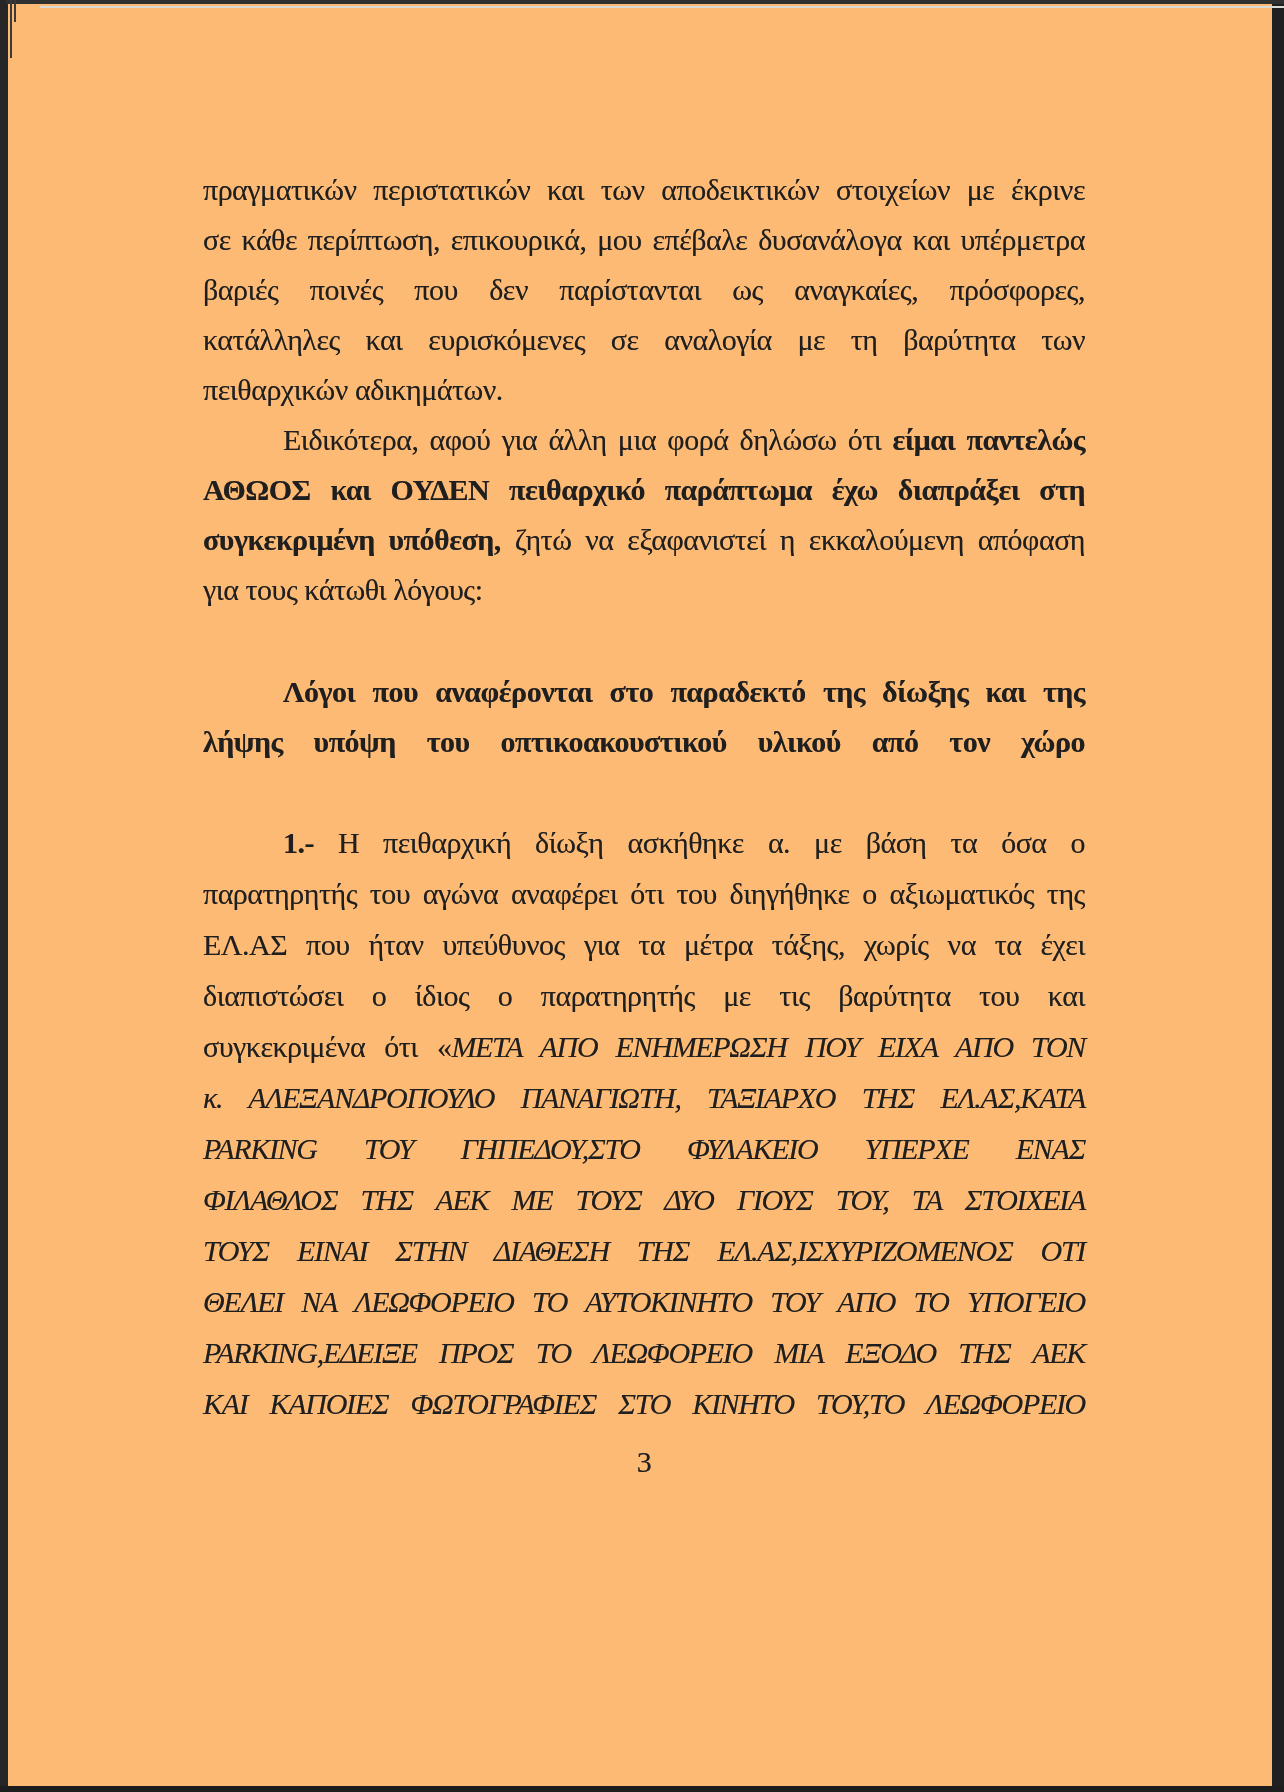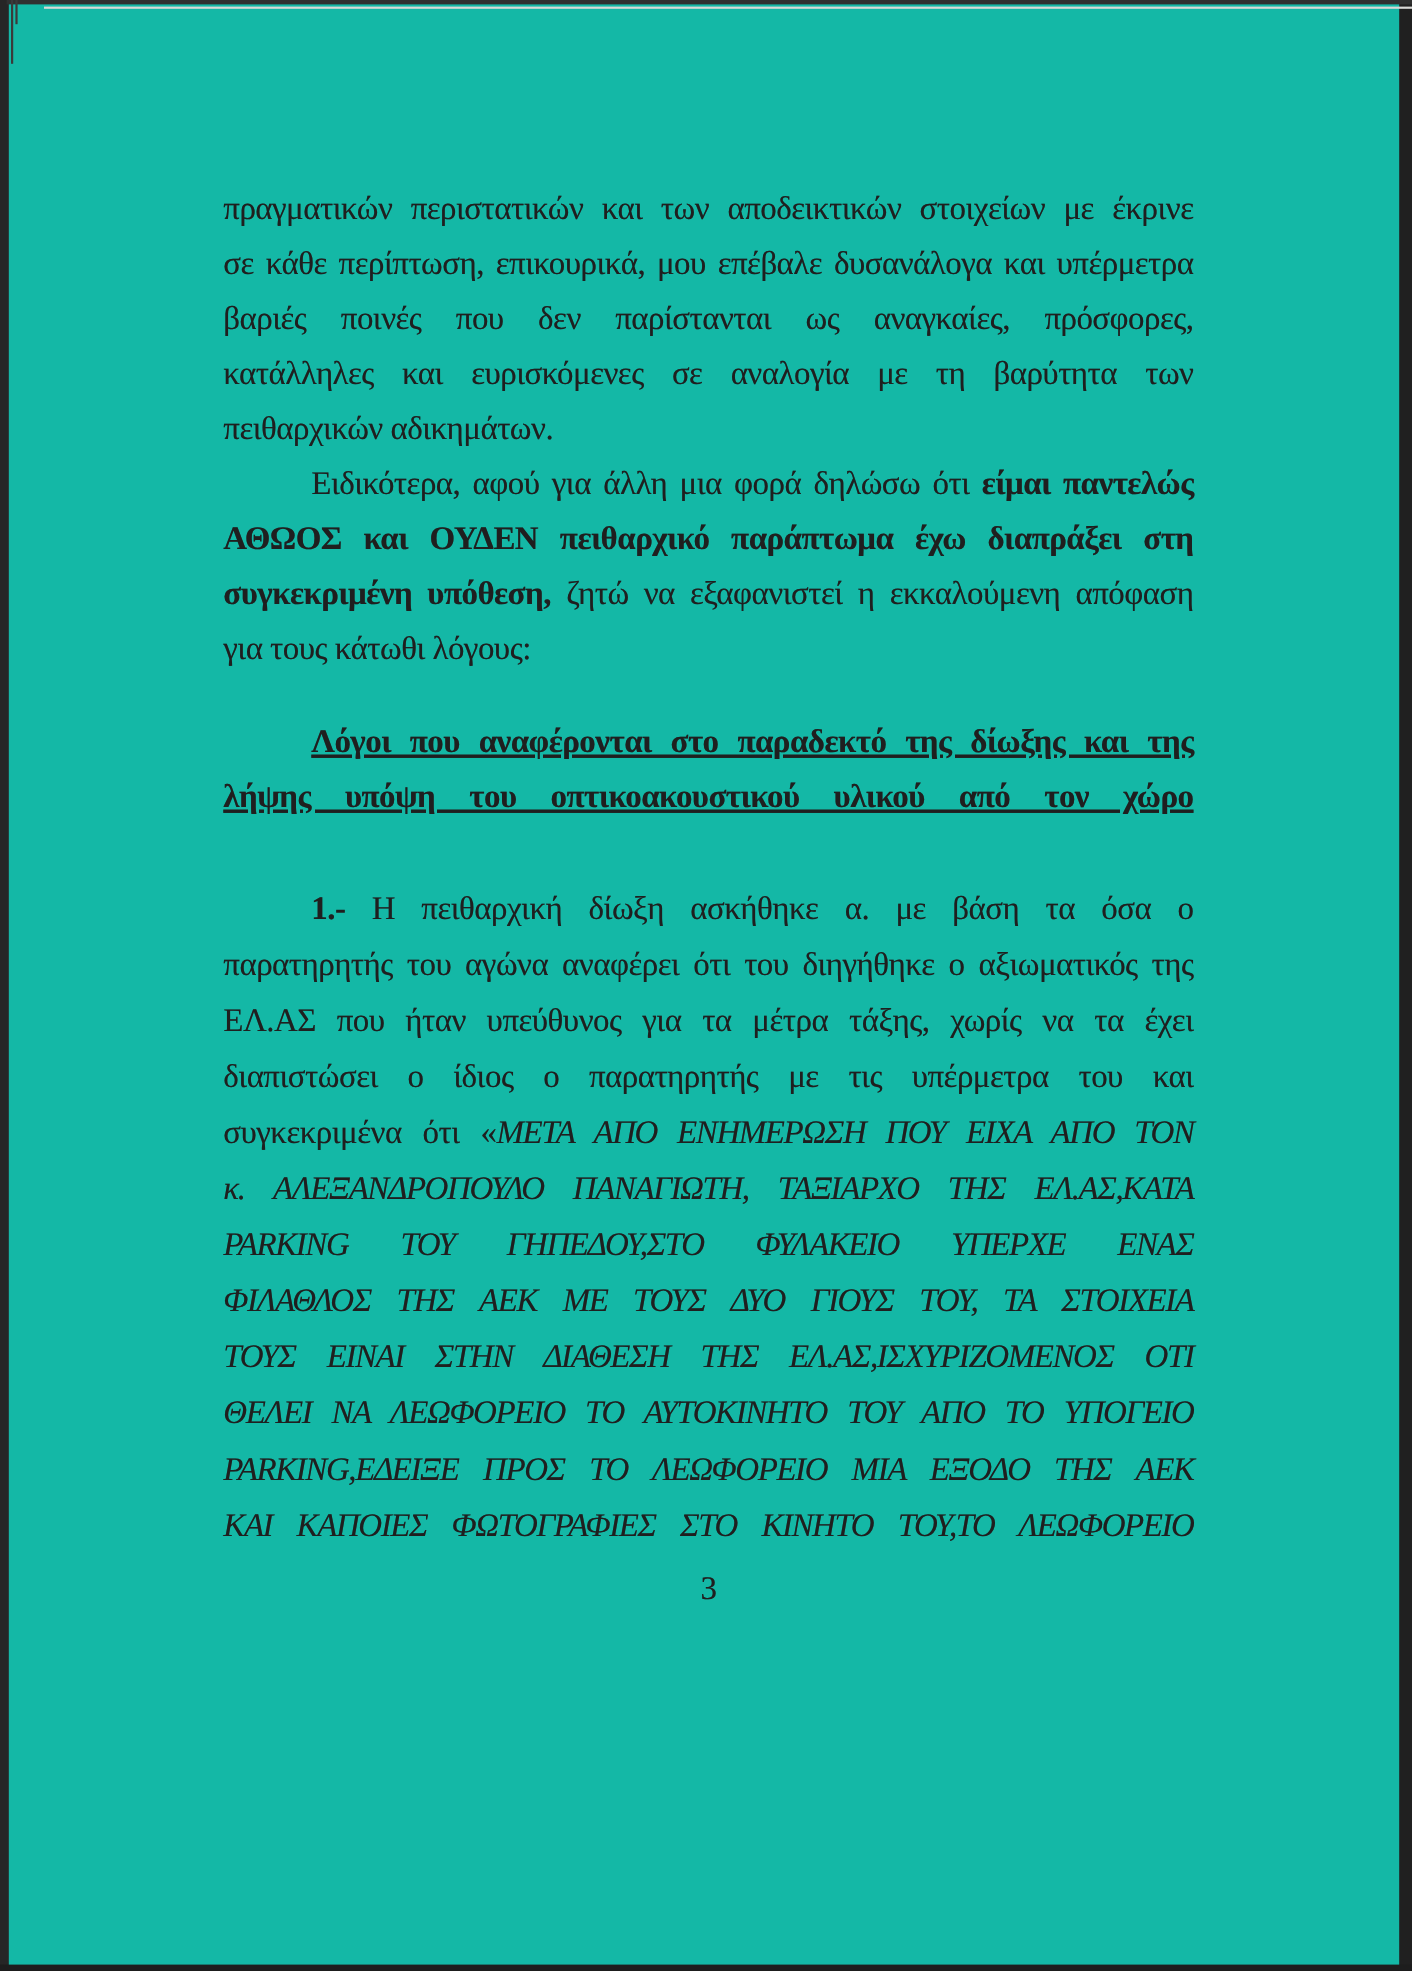--- a/index.html
+++ b/index.html
@@ -1,20 +1,20 @@
 <!DOCTYPE html>
 <html><head>
 <meta charset="utf-8">
 <style>
   html, body { margin: 0; padding: 0; background: #ffffff; }
   .page {
     position: relative;
     width: 1284px;
     height: 1792px;
-    background: #14b8a6;
+    background: #fdba74;
     overflow: hidden;
     font-family: "Liberation Serif", serif;
     color: #1f1f1f;
   }
   
   .edge { position: absolute; }
   .edge-left   { left: 0; top: 0; bottom: 0; width: 8px;  background: #262626; }
   .edge-right  { right: 0; top: 0; bottom: 0; width: 12px; background: #202020; }
   .edge-top    { left: 6px; right: 0; top: 0; height: 4px; background: #303030; }
   .edge-top-faint { left: 40px; right: 0; top: 6px; height: 2px; background: #d9d9d6; }
@@ -37,21 +37,21 @@
     height: 50px;
     line-height: 50px;
     text-align: justify;
     text-align-last: justify;
     white-space: normal;
   }
   .line.end { text-align-last: left; }
   .line.indent { text-indent: 80px; }
   .b { font-weight: bold; }
   .i { font-style: italic; letter-spacing: -1.3px; }
-  .heading { margin-top: 35px; text-decoration: underline; }
+  .heading { margin-top: 52px; }
   .p3 { margin-top: 50px; }
   .p3 .line { height: 51px; line-height: 51px; }
   .footer {
     margin-top: 8px;
     height: 50px;
     line-height: 50px;
     text-align: center;
     text-align-last: center;
   }
 </style>
@@ -86,21 +86,21 @@
 
     <div class="para heading b">
       <div class="line indent">Λόγοι που αναφέρονται στο παραδεκτό της δίωξης και της</div>
       <div class="line">λήψης υπόψη του οπτικοακουστικού υλικού από τον χώρο</div>
     </div>
 
     <div class="para p3">
       <div class="line indent"><span class="b">1.-</span><span> Η πειθαρχική δίωξη ασκήθηκε α. με βάση τα όσα ο</span></div>
       <div class="line">παρατηρητής του αγώνα αναφέρει ότι του διηγήθηκε ο αξιωματικός της</div>
       <div class="line">ΕΛ.ΑΣ που ήταν υπεύθυνος για τα μέτρα τάξης, χωρίς να τα έχει</div>
-      <div class="line">διαπιστώσει ο ίδιος ο παρατηρητής με τις υπέρμετρα του και</div>
+      <div class="line">διαπιστώσει ο ίδιος ο παρατηρητής με τις βαρύτητα του και</div>
       <div class="line"><span>συγκεκριμένα ότι «</span><span class="i">ΜΕΤΑ ΑΠΟ ΕΝΗΜΕΡΩΣΗ ΠΟΥ ΕΙΧΑ ΑΠΟ ΤΟΝ</span></div>
       <div class="line i">κ. ΑΛΕΞΑΝΔΡΟΠΟΥΛΟ ΠΑΝΑΓΙΩΤΗ, ΤΑΞΙΑΡΧΟ ΤΗΣ ΕΛ.ΑΣ,ΚΑΤΑ</div>
       <div class="line i">PARKING ΤΟΥ ΓΗΠΕΔΟΥ,ΣΤΟ ΦΥΛΑΚΕΙΟ ΥΠΕΡΧΕ ΕΝΑΣ</div>
       <div class="line i">ΦΙΛΑΘΛΟΣ ΤΗΣ ΑΕΚ ΜΕ ΤΟΥΣ ΔΥΟ ΓΙΟΥΣ ΤΟΥ, ΤΑ ΣΤΟΙΧΕΙΑ</div>
       <div class="line i">ΤΟΥΣ ΕΙΝΑΙ ΣΤΗΝ ΔΙΑΘΕΣΗ ΤΗΣ ΕΛ.ΑΣ,ΙΣΧΥΡΙΖΟΜΕΝΟΣ ΟΤΙ</div>
       <div class="line i">ΘΕΛΕΙ ΝΑ ΛΕΩΦΟΡΕΙΟ ΤΟ ΑΥΤΟΚΙΝΗΤΟ ΤΟΥ ΑΠΟ ΤΟ ΥΠΟΓΕΙΟ</div>
       <div class="line i">PARKING,ΕΔΕΙΞΕ ΠΡΟΣ ΤΟ ΛΕΩΦΟΡΕΙΟ ΜΙΑ ΕΞΟΔΟ ΤΗΣ ΑΕΚ</div>
       <div class="line i">ΚΑΙ ΚΑΠΟΙΕΣ ΦΩΤΟΓΡΑΦΙΕΣ ΣΤΟ ΚΙΝΗΤΟ ΤΟΥ,ΤΟ ΛΕΩΦΟΡΕΙΟ</div>
     </div>
 

